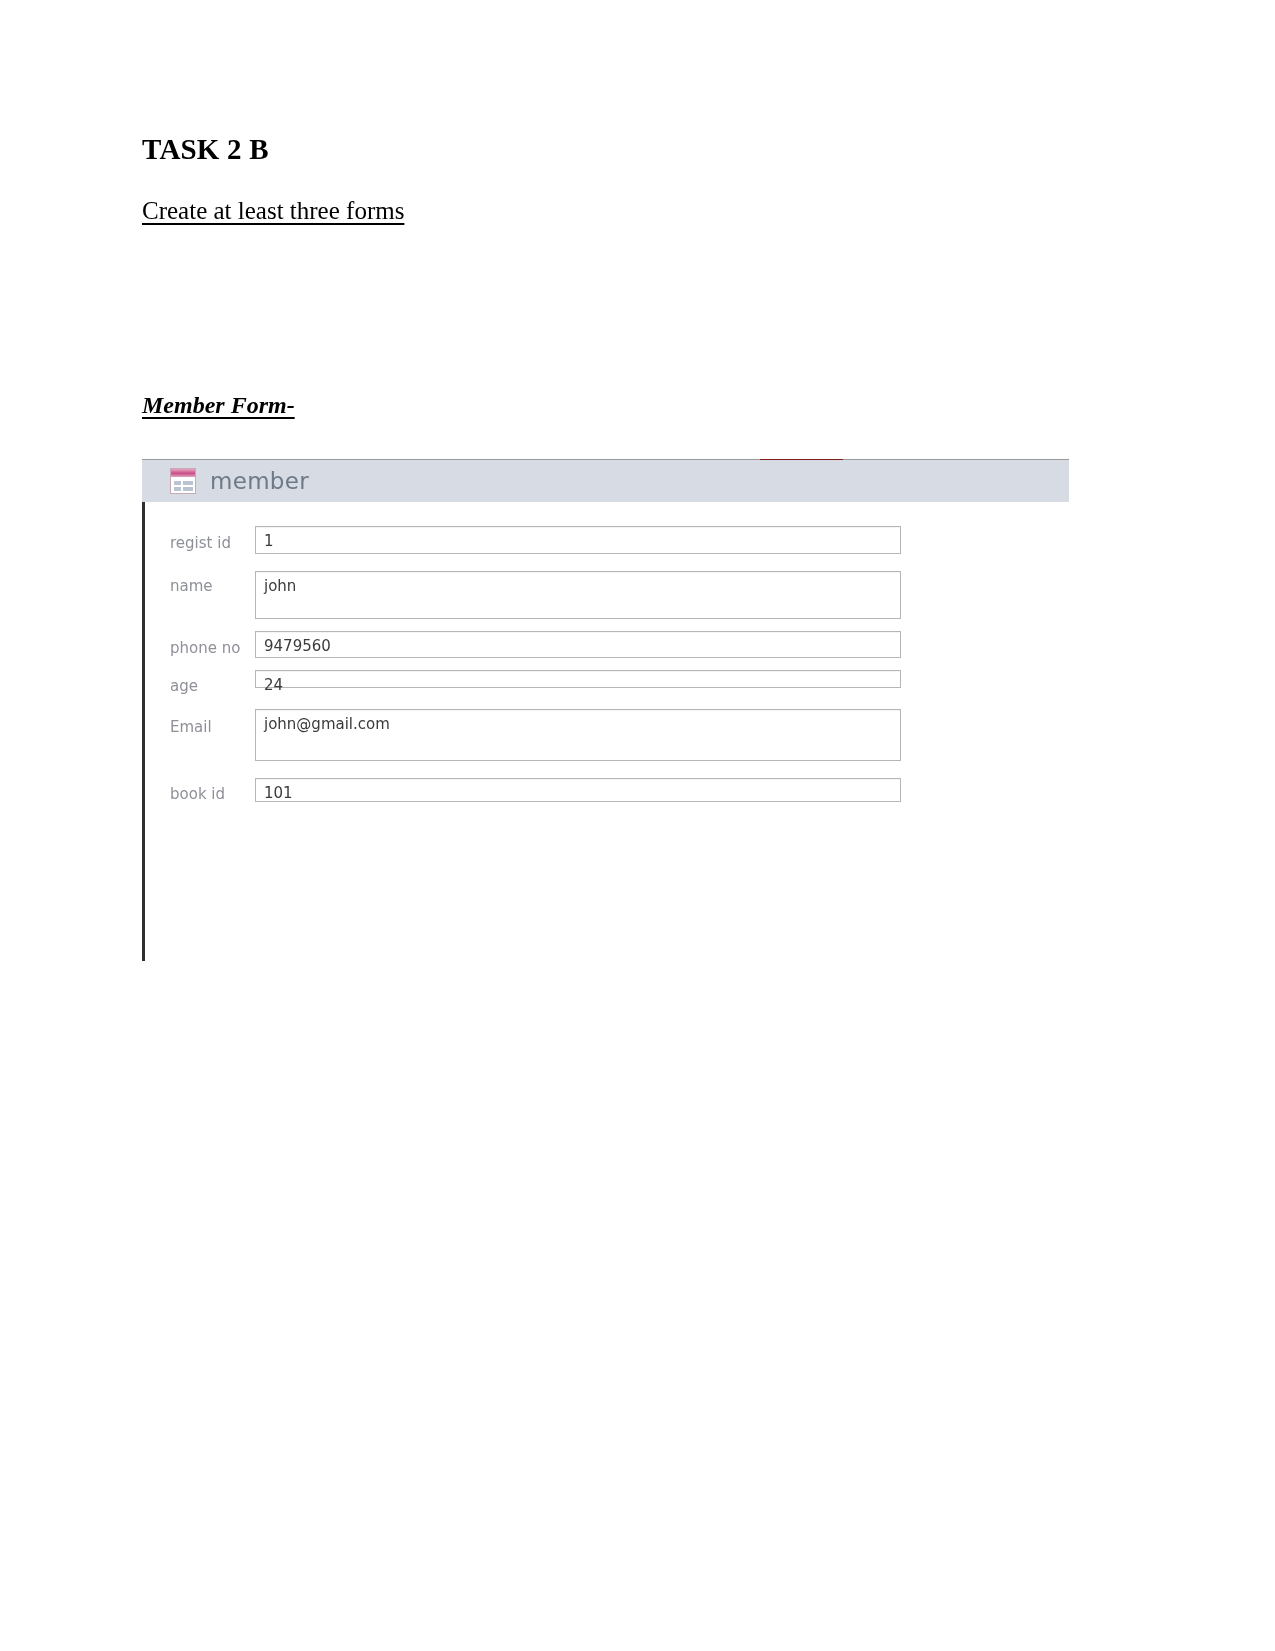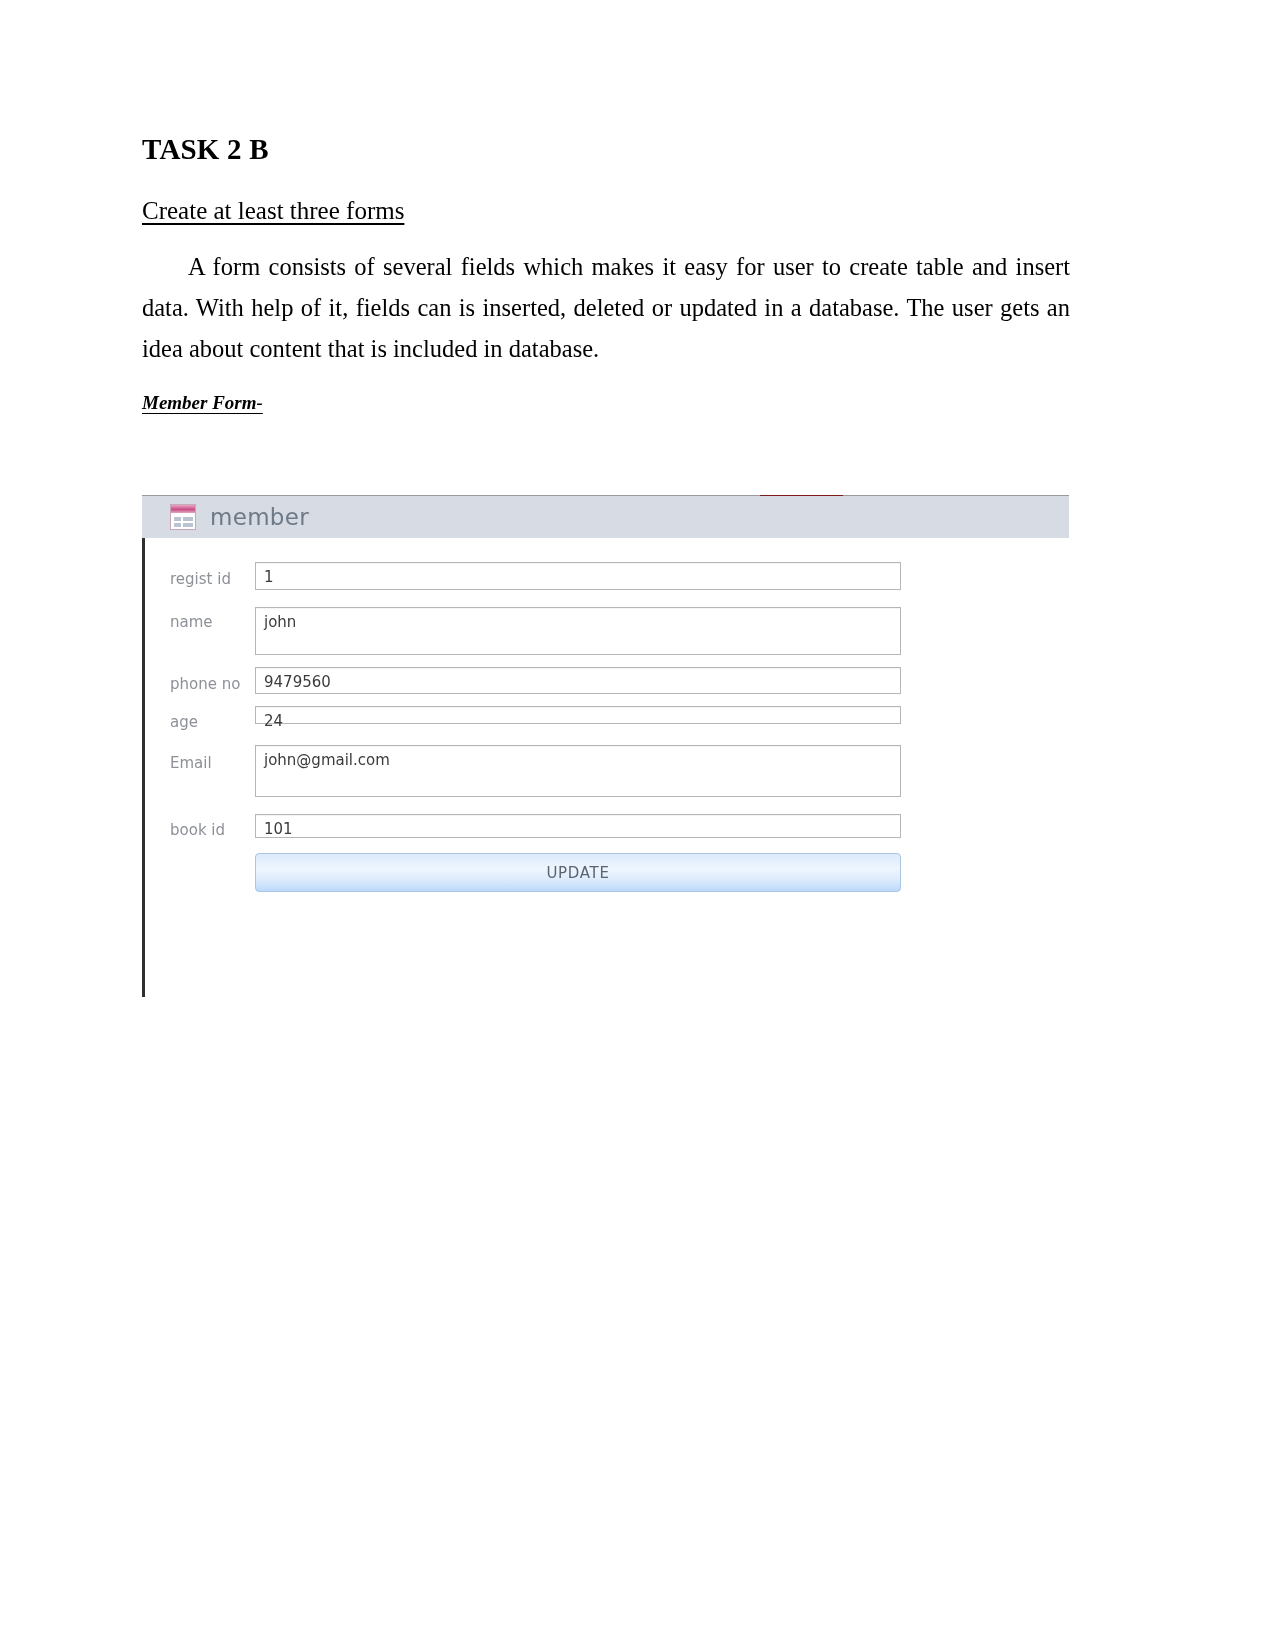--- a/index.html
+++ b/index.html
@@ -59,37 +59,36 @@
     text-justify: inter-word;
     margin: 0;
     text-indent: 46px;
   }
 
   .member-form-heading {
     position: absolute;
     left: 142px;
     top: 392px;
     font-family: "Liberation Serif", serif;
-    font-size: 19px;
+    font-size: 24px;
     font-weight: bold;
     font-style: italic;
     text-decoration: underline;
     text-underline-offset: 4px;
     white-space: nowrap;
   }
 
   
   .shot {
     position: absolute;
     left: 142px;
     top: 459px;
     width: 927px;
     height: 505px;
     background: #7f1d1d;
-    margin-top: 36px;
   }
 
   .shot-topline {
     position: absolute;
     left: 0;
     top: 0;
     width: 618px;
     height: 1px;
     background: #9a9a9a;
   }
@@ -219,21 +218,20 @@
   }
 </style>
 </head>
 <body>
 
 <div class="page">
 
   <div class="doc">
     <div class="task-title">TASK 2 B</div>
     <div class="subtitle">Create at least three forms</div>
-    <p class="para">A form consists of several fields which makes it easy for user to create table and insert data. With help of it, fields can is inserted, deleted or updated in a database. The user gets an idea about content that is included in database.</p>
   </div>
 
   <div class="member-form-heading">Member Form-</div>
 
   <div class="shot">
 
     <div class="shot-topline"></div>
     <div class="shot-topline-right"></div>
 
     <div class="form-header">
@@ -285,18 +283,17 @@
         </div>
       </div>
 
       <div class="field-row" style="top:276px;">
         <div class="field-label" style="left:28px; top:7px;">book id</div>
         <div class="field-box" style="top:0px; height:24px;">
           <div class="field-value">101</div>
         </div>
       </div>
 
-      <div class="btn" style="top:315px;">UPDATE</div>
 
     </div>
   </div>
 
 </div>
 
 </body></html>

